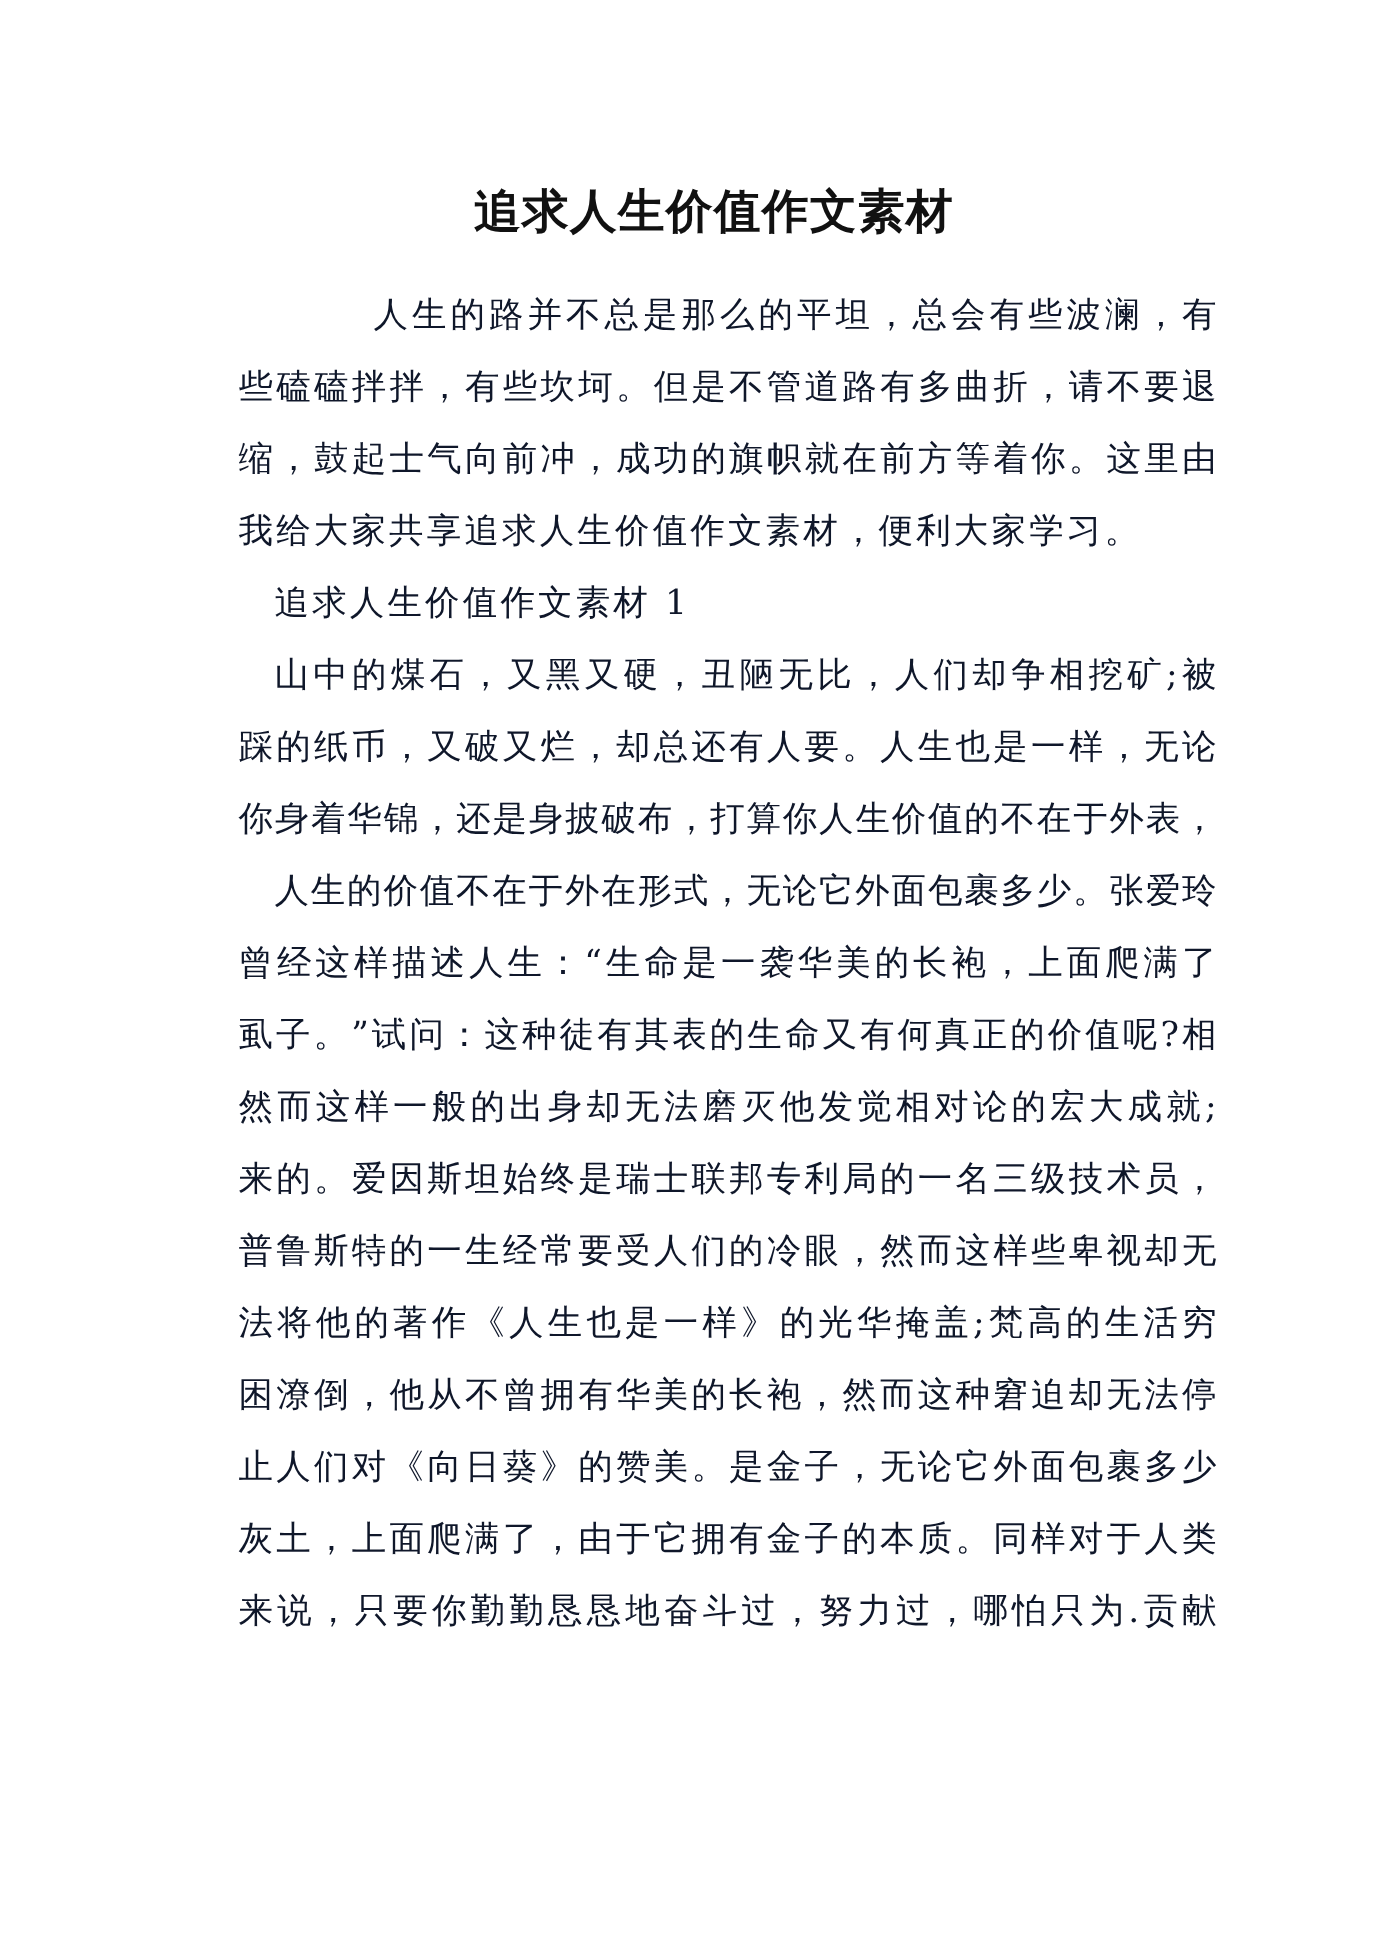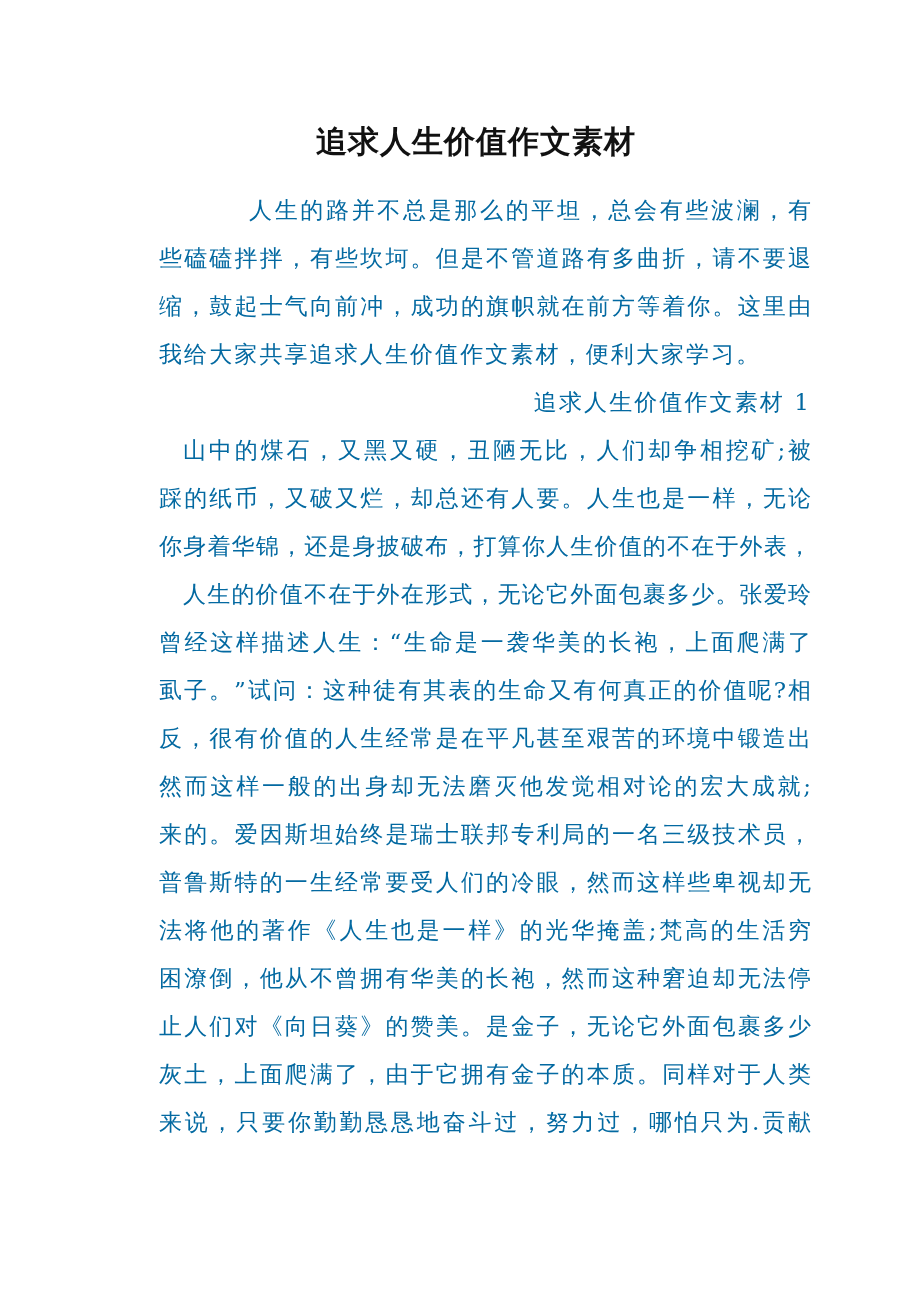--- a/index.html
+++ b/index.html
@@ -5,27 +5,27 @@
   html, body { margin: 0; padding: 0; background: #ffffff; }
   body { width: 920px; height: 1302px; position: relative; overflow: hidden; }
   .page { position: absolute; left: 16px; top: 0; width: 920px; height: 1302px; background: #fff; }
   .title {
     position: absolute; left: 0; top: 121px; width: 920px; text-align: center;
     font-family: "DejaVu Sans", sans-serif; font-weight: bold; font-size: 31px;
     color: #111; letter-spacing: 1px; line-height: 40px;
   }
   .body {
     position: absolute; left: 143px; top: 186px; width: 652px;
-    font-family: "DejaVu Serif", serif; font-size: 23px; color: #0369a1;
+    font-family: "DejaVu Serif", serif; font-size: 23px; color: #0f172a;
     line-height: 48px;
   }
   .line { display: block; white-space: nowrap; height: 48px; letter-spacing: 2.1px; }
   .justify { text-align: justify; text-align-last: justify; letter-spacing: 0; }
   .indent-big { padding-left: 90px; }
-  .indent-small { padding-left: 24px; text-align: right; }
+  .indent-small { padding-left: 24px; }
 </style>
 </head>
 <body>
 
 <div class="page">
   <div class="title">追求人生价值作文素材</div>
 
   <div class="body">
     <span class="line justify indent-big">人生的路并不总是那么的平坦，总会有些波澜，有</span>
     <span class="line justify">些磕磕拌拌，有些坎坷。但是不管道路有多曲折，请不要退</span>
@@ -34,21 +34,20 @@
 
     <span class="line indent-small">追求人生价值作文素材 1</span>
 
     <span class="line justify indent-small">山中的煤石，又黑又硬，丑陋无比，人们却争相挖矿;被</span>
     <span class="line justify">踩的纸币，又破又烂，却总还有人要。人生也是一样，无论</span>
     <span class="line justify">你身着华锦，还是身披破布，打算你人生价值的不在于外表，</span>
 
     <span class="line justify indent-small">人生的价值不在于外在形式，无论它外面包裹多少。张爱玲</span>
     <span class="line justify">曾经这样描述人生：“生命是一袭华美的长袍，上面爬满了</span>
     <span class="line justify">虱子。”试问：这种徒有其表的生命又有何真正的价值呢?相</span>
-    <span class="line justify">反，很有价值的人生经常是在平凡甚至艰苦的环境中锻造出</span>
     <span class="line justify">然而这样一般的出身却无法磨灭他发觉相对论的宏大成就;</span>
     <span class="line justify">来的。爱因斯坦始终是瑞士联邦专利局的一名三级技术员，</span>
     <span class="line justify">普鲁斯特的一生经常要受人们的冷眼，然而这样些卑视却无</span>
     <span class="line justify">法将他的著作《人生也是一样》的光华掩盖;梵高的生活穷</span>
     <span class="line justify">困潦倒，他从不曾拥有华美的长袍，然而这种窘迫却无法停</span>
     <span class="line justify">止人们对《向日葵》的赞美。是金子，无论它外面包裹多少</span>
     <span class="line justify">灰土，上面爬满了，由于它拥有金子的本质。同样对于人类</span>
     <span class="line justify">来说，只要你勤勤恳恳地奋斗过，努力过，哪怕只为.贡献</span>
   </div>
 </div>

